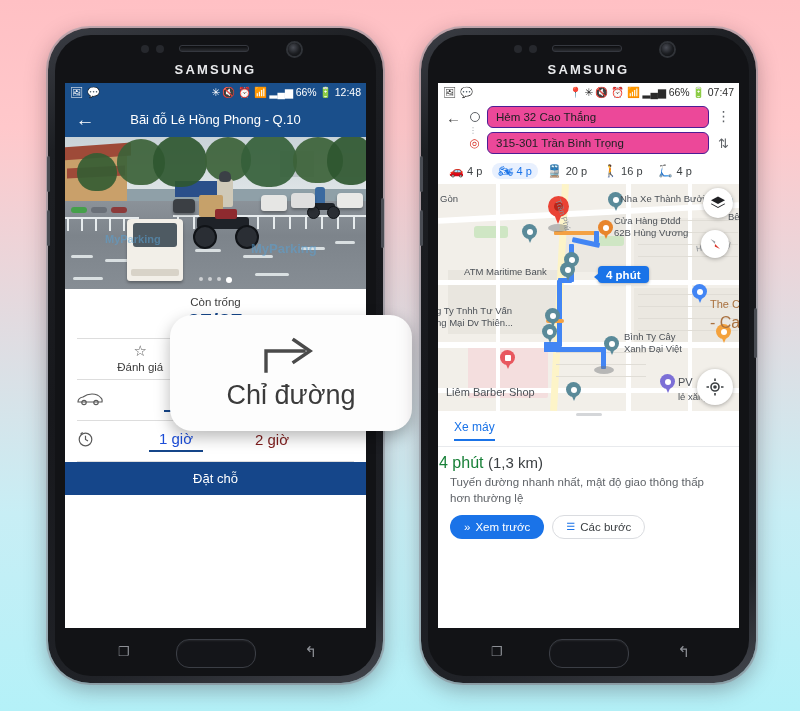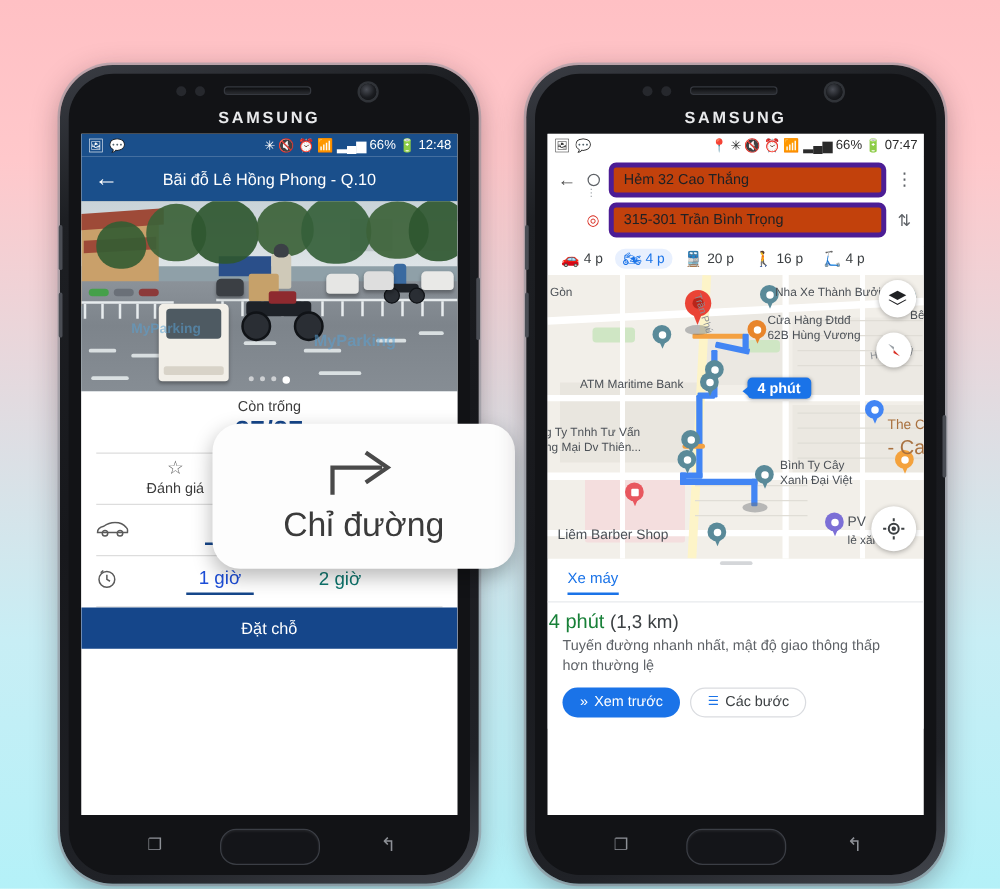--- a/index.html
+++ b/index.html
@@ -2,21 +2,21 @@
 <html><head>
 <meta charset="utf-8">
 <style>
   html,body{margin:0;padding:0;}
   body{
     width:800px;height:711px;overflow:hidden;
     font-family:"Liberation Sans", sans-serif;
     background:linear-gradient(180deg,#ffc0c4 0%,#ffc8cb 18%,#e2dbe0 45%,#c8eef5 72%,#b4f1f8 100%);
     position:relative;
   }
-  .stage{position:absolute;inset:0;margin-top:24px;}
+  .stage{position:absolute;inset:0;}
 
   
   .phone{position:absolute;border-radius:42px;
     background:linear-gradient(160deg,#3a3d44 0%,#1d1f23 16%,#17181c 50%,#202227 86%,#43464d 100%);
     box-shadow:0 6px 22px rgba(40,20,30,.35), 0 0 0 2px rgba(160,165,175,.55);
   }
   .phone .inner{position:absolute;inset:7px;border-radius:36px;background:#121316;}
   .screen{position:absolute;left:0;right:0;overflow:hidden;background:#fff;}
   .bezel-brand{position:absolute;left:0;right:0;text-align:center;color:#e9eaec;
     font-size:13px;font-weight:bold;letter-spacing:2.2px;font-family:"Liberation Sans",sans-serif;}
@@ -71,39 +71,39 @@
   .rate-cell{flex:1;text-align:center;padding:4px 0 6px;}
   .rate-cell .star{font-size:15px;color:#5a5a5a;line-height:1.1;}
   .rate-cell .t{font-size:11.5px;color:#3c3c3c;margin-top:1px;}
   .row-inp{display:flex;align-items:center;height:40px;padding:0 12px;}
   .row-inp .ico{width:38px;color:#555;font-size:16px;display:flex;align-items:center;}
   .plate{flex:1;text-align:center;}
   .plate span{display:inline-block;font-size:16px;color:#15468a;padding:1px 14px 3px;border-bottom:2.5px solid #15468a;}
   .plus{width:30px;text-align:right;font-size:17px;color:#444;}
   .row-dur{display:flex;align-items:center;height:40px;padding:0 12px;}
   .dur-opts{flex:1;display:flex;align-items:center;justify-content:center;gap:42px;}
-  .dur{font-size:15px;color:#0f766e;padding:1px 10px 3px;}
+  .dur{font-size:15px;color:#7f1d1d;padding:1px 10px 3px;}
   .dur.sel{color:#1d4ed8;border-bottom:2.5px solid #15468a;}
   .price{text-align:center;font-size:25px;font-weight:bold;color:#15468a;padding:14px 0 16px;letter-spacing:.3px;}
   .cta{background:#15468a;color:#fff;text-align:center;font-size:13px;padding:9px 0;}
 
   .tip{position:absolute;background:#fdfdfd;border-radius:22px;
     box-shadow:0 6px 16px rgba(0,0,0,.28);display:flex;flex-direction:column;
     align-items:center;justify-content:center;}
   .tip .arr{font-size:34px;color:#4a4a4a;line-height:.9;margin-bottom:2px;}
   .tip .txt{font-size:27px;color:#3b3b3b;}
 
   
   .gm-search{background:#fff;padding:5px 7px 3px;position:relative;}
   .gm-line{display:flex;align-items:center;gap:6px;margin-bottom:4px;}
   .gm-back{width:17px;text-align:center;font-size:15px;color:#4a4a4a;}
   .gm-dot-o{width:13px;display:flex;justify-content:center;}
   .gm-dot-o .c{width:8px;height:8px;border-radius:50%;border:1.8px solid #5f6368;}
   .gm-pin{width:13px;text-align:center;font-size:12px;color:#d93025;line-height:1;}
-  .gm-field{flex:1;border:4px solid #4c1d95;border-radius:6px;padding:4px 8px;font-size:11.5px;color:#202124;background:#c2410c;}
+  .gm-field{flex:1;border:1px solid #4c1d95;border-radius:6px;padding:4px 8px;font-size:11.5px;color:#202124;background:#ec4899;}
   .gm-kebab{width:17px;text-align:center;color:#5f6368;font-size:14px;letter-spacing:0;line-height:.8;}
   .gm-swap{width:17px;text-align:center;color:#5f6368;font-size:13px;}
   .gm-vdots{position:absolute;left:31px;top:27px;color:#9aa0a6;font-size:8px;line-height:.85;}
   .gm-modes{display:flex;align-items:center;gap:4px;padding:2px 5px 5px;background:#fff;}
   .mode{display:flex;align-items:center;gap:3px;padding:2px 6px;border-radius:11px;font-size:11px;color:#3c4043;}
   .mode.sel{background:#e8f0fe;color:#1a73e8;}
   .mode .mi{font-size:12px;line-height:1;}
 
   .gmap{position:relative;background:#eceae5;overflow:hidden;}
   .blk{position:absolute;background:#f6f4f0;}

